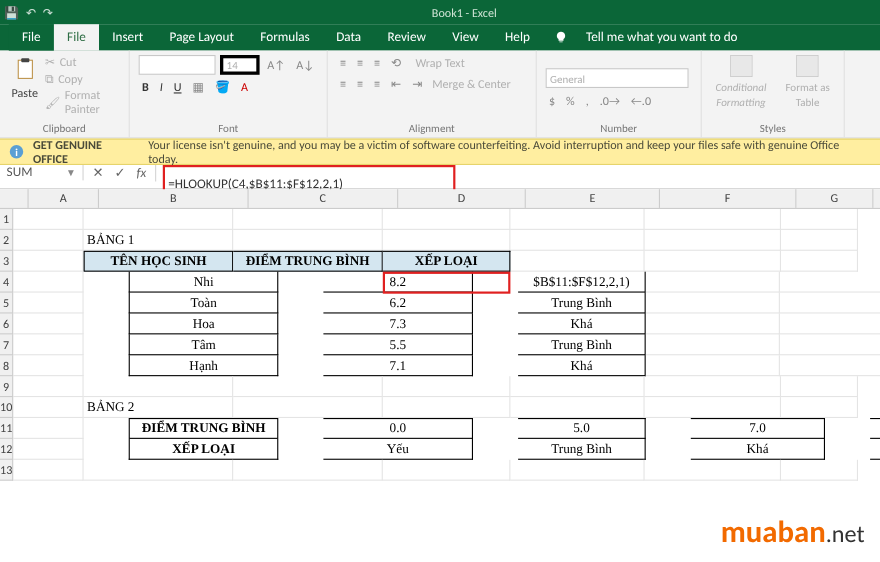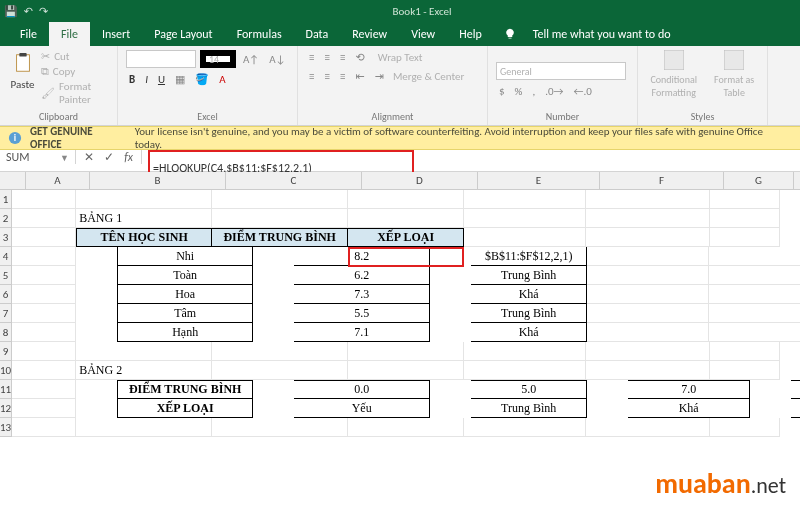--- a/index.html
+++ b/index.html
@@ -20,21 +20,21 @@
 .clipboard{width:118px;}
 .clipboard-body{display:flex;gap:4px;}
 .paste-btn{width:36px;display:flex;flex-direction:column;align-items:center;gap:2px;color:#444;}
 .paste-btn svg{width:22px;height:26px;}
 .clip-side{display:flex;flex-direction:column;gap:2px;font-size:11px;color:#444;}
 .clip-side div{display:flex;align-items:center;gap:4px;}
 .font-group{width:180px;}
 .font-body{display:flex;flex-direction:column;gap:4px;}
 .font-row{display:flex;gap:4px;align-items:center;}
 .font-sel{width:70px;height:18px;border:1px solid #c8c8c8;background:#fff;font-size:10px;padding:0 3px;display:flex;align-items:center;}
-.size-sel{width:36px;height:18px;border:6px solid #000000;background:#fff;font-size:10px;padding:0 3px;display:flex;align-items:center;}
+.size-sel{width:36px;height:18px;border:3px solid #000000;background:#fff;font-size:10px;padding:0 3px;display:flex;align-items:center;}
 .mini-btn{padding:1px 3px;color:#888;font-size:11px;}
 .b{font-weight:bold;color:#333;}
 .i{font-style:italic;color:#333;}
 .u{text-decoration:underline;color:#333;}
 .align-group{width:190px;}
 .num-group{width:150px;}
 .styles-group{width:130px;}
 .warn{height:24px;background:#ffeea0;border-top:1px solid #e6d46b;border-bottom:1px solid #e6d46b;display:flex;align-items:center;padding:0 8px;font-size:11px;color:#4b4b3a;gap:8px;}
 .warn svg{width:14px;height:14px;}
 .formula-row{height:22px;display:flex;align-items:flex-start;border-bottom:1px solid #d4d4d4;font-size:12px;}
@@ -136,21 +136,21 @@
       </div>
       <div class="font-row">
         <span class="mini-btn b">B</span>
         <span class="mini-btn i">I</span>
         <span class="mini-btn u">U</span>
         <span class="mini-btn">▦</span>
         <span class="mini-btn">🪣</span>
         <span class="mini-btn" style="color:#c00;">A</span>
       </div>
     </div>
-    <div class="group-label">Excel</div>
+    <div class="group-label">Font</div>
   </div>
   <div class="group align-group">
     <div class="font-body disabled">
       <div class="font-row">
         <span class="mini-btn">≡</span>
         <span class="mini-btn">≡</span>
         <span class="mini-btn">≡</span>
         <span class="mini-btn">⟲</span>
         <span style="margin-left:6px;"><span>Wrap Text</span></span>
       </div>
@@ -179,21 +179,21 @@
       </div>
     </div>
     <div class="group-label">Number</div>
   </div>
   <div class="group styles-group">
     <div style="display:flex;gap:8px;" class="disabled">
       <div style="text-align:center;width:58px;">
         <svg width="20" height="20">
             <rect width="20" height="20" fill="#e8e8e8" stroke="#bbb"></rect>
           </svg>
-        <div style="font-size:10px;">Conditional Formatting</div>
+        <div style="font-size:10px;font-style:italic;">Conditional Formatting</div>
       </div>
       <div style="text-align:center;width:52px;">
         <svg width="20" height="20">
             <rect width="20" height="20" fill="#e8e8e8" stroke="#bbb"></rect>
           </svg>
         <div style="font-size:10px;">Format as Table</div>
       </div>
     </div>
     <div class="group-label">Styles</div>
   </div>

